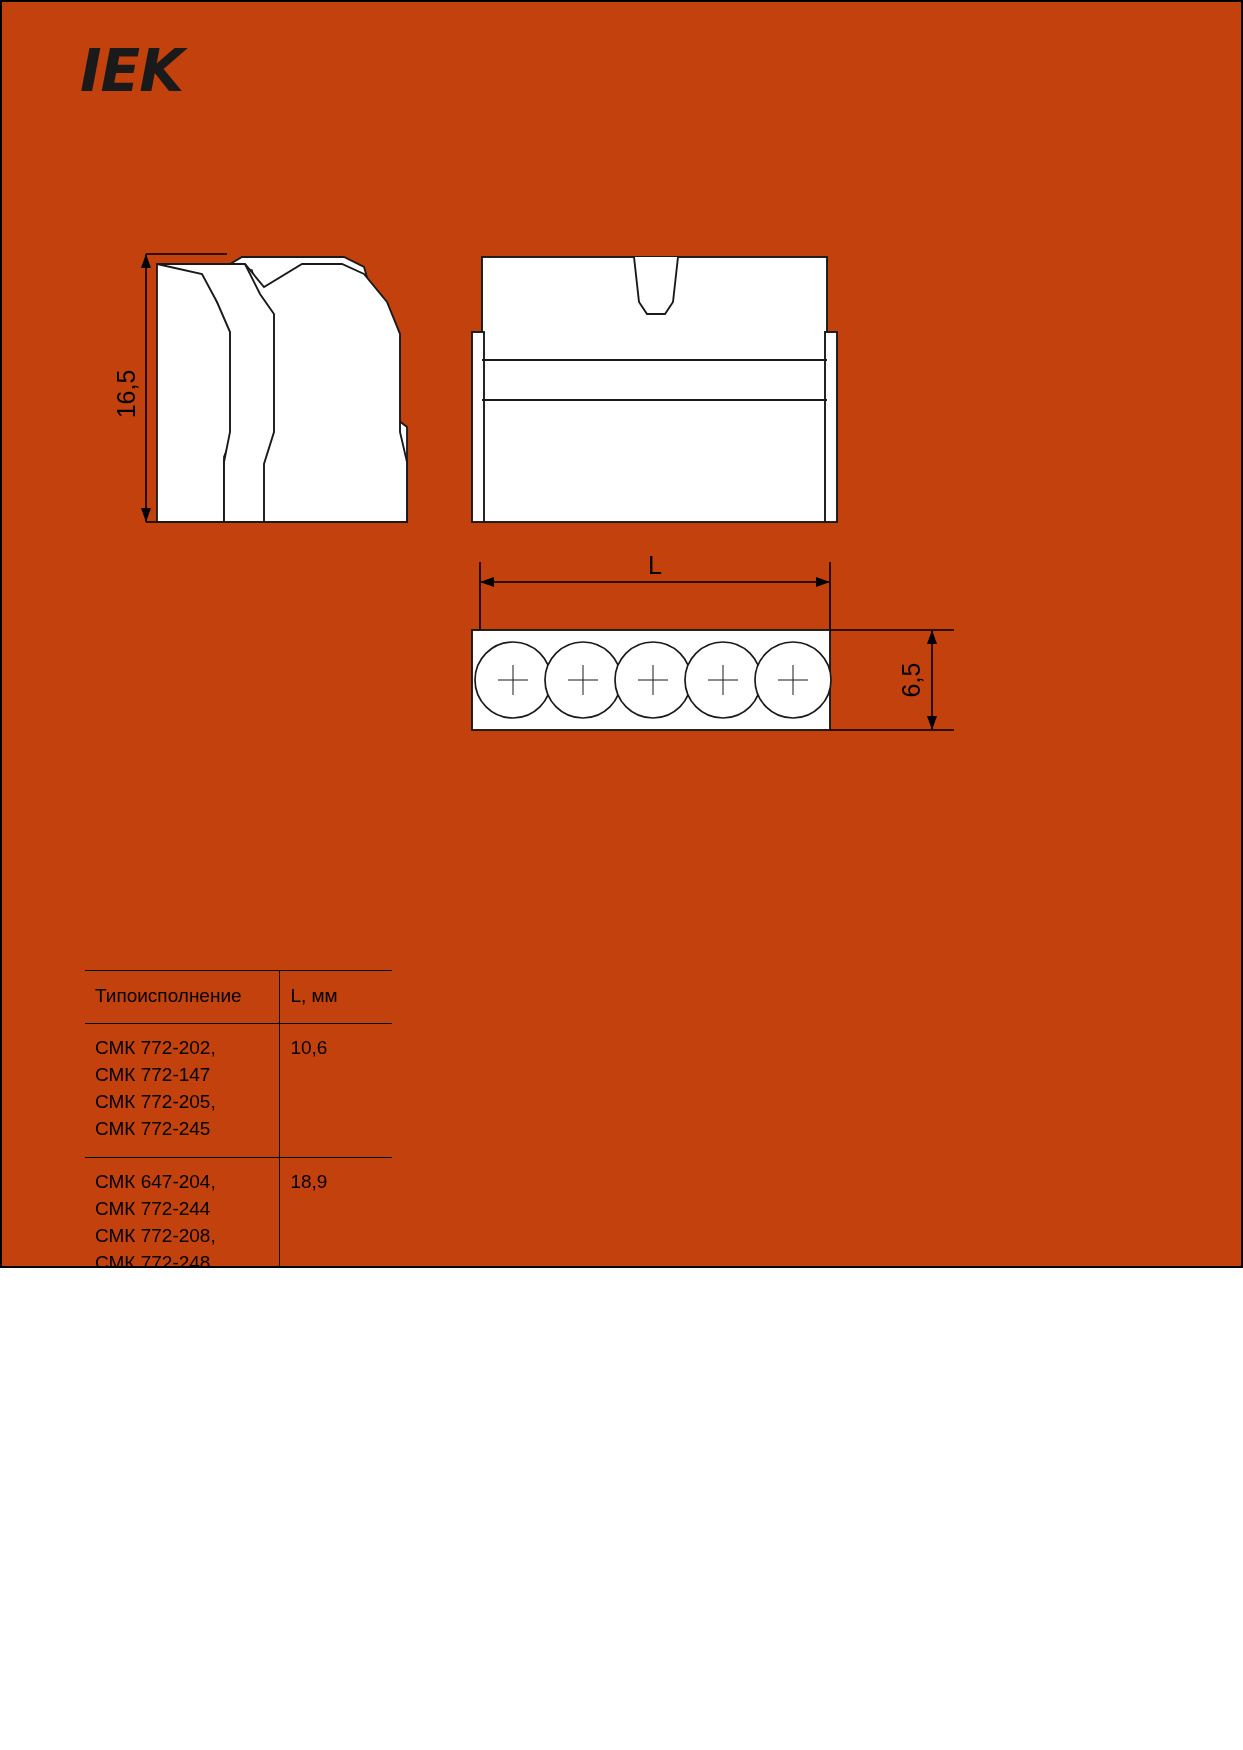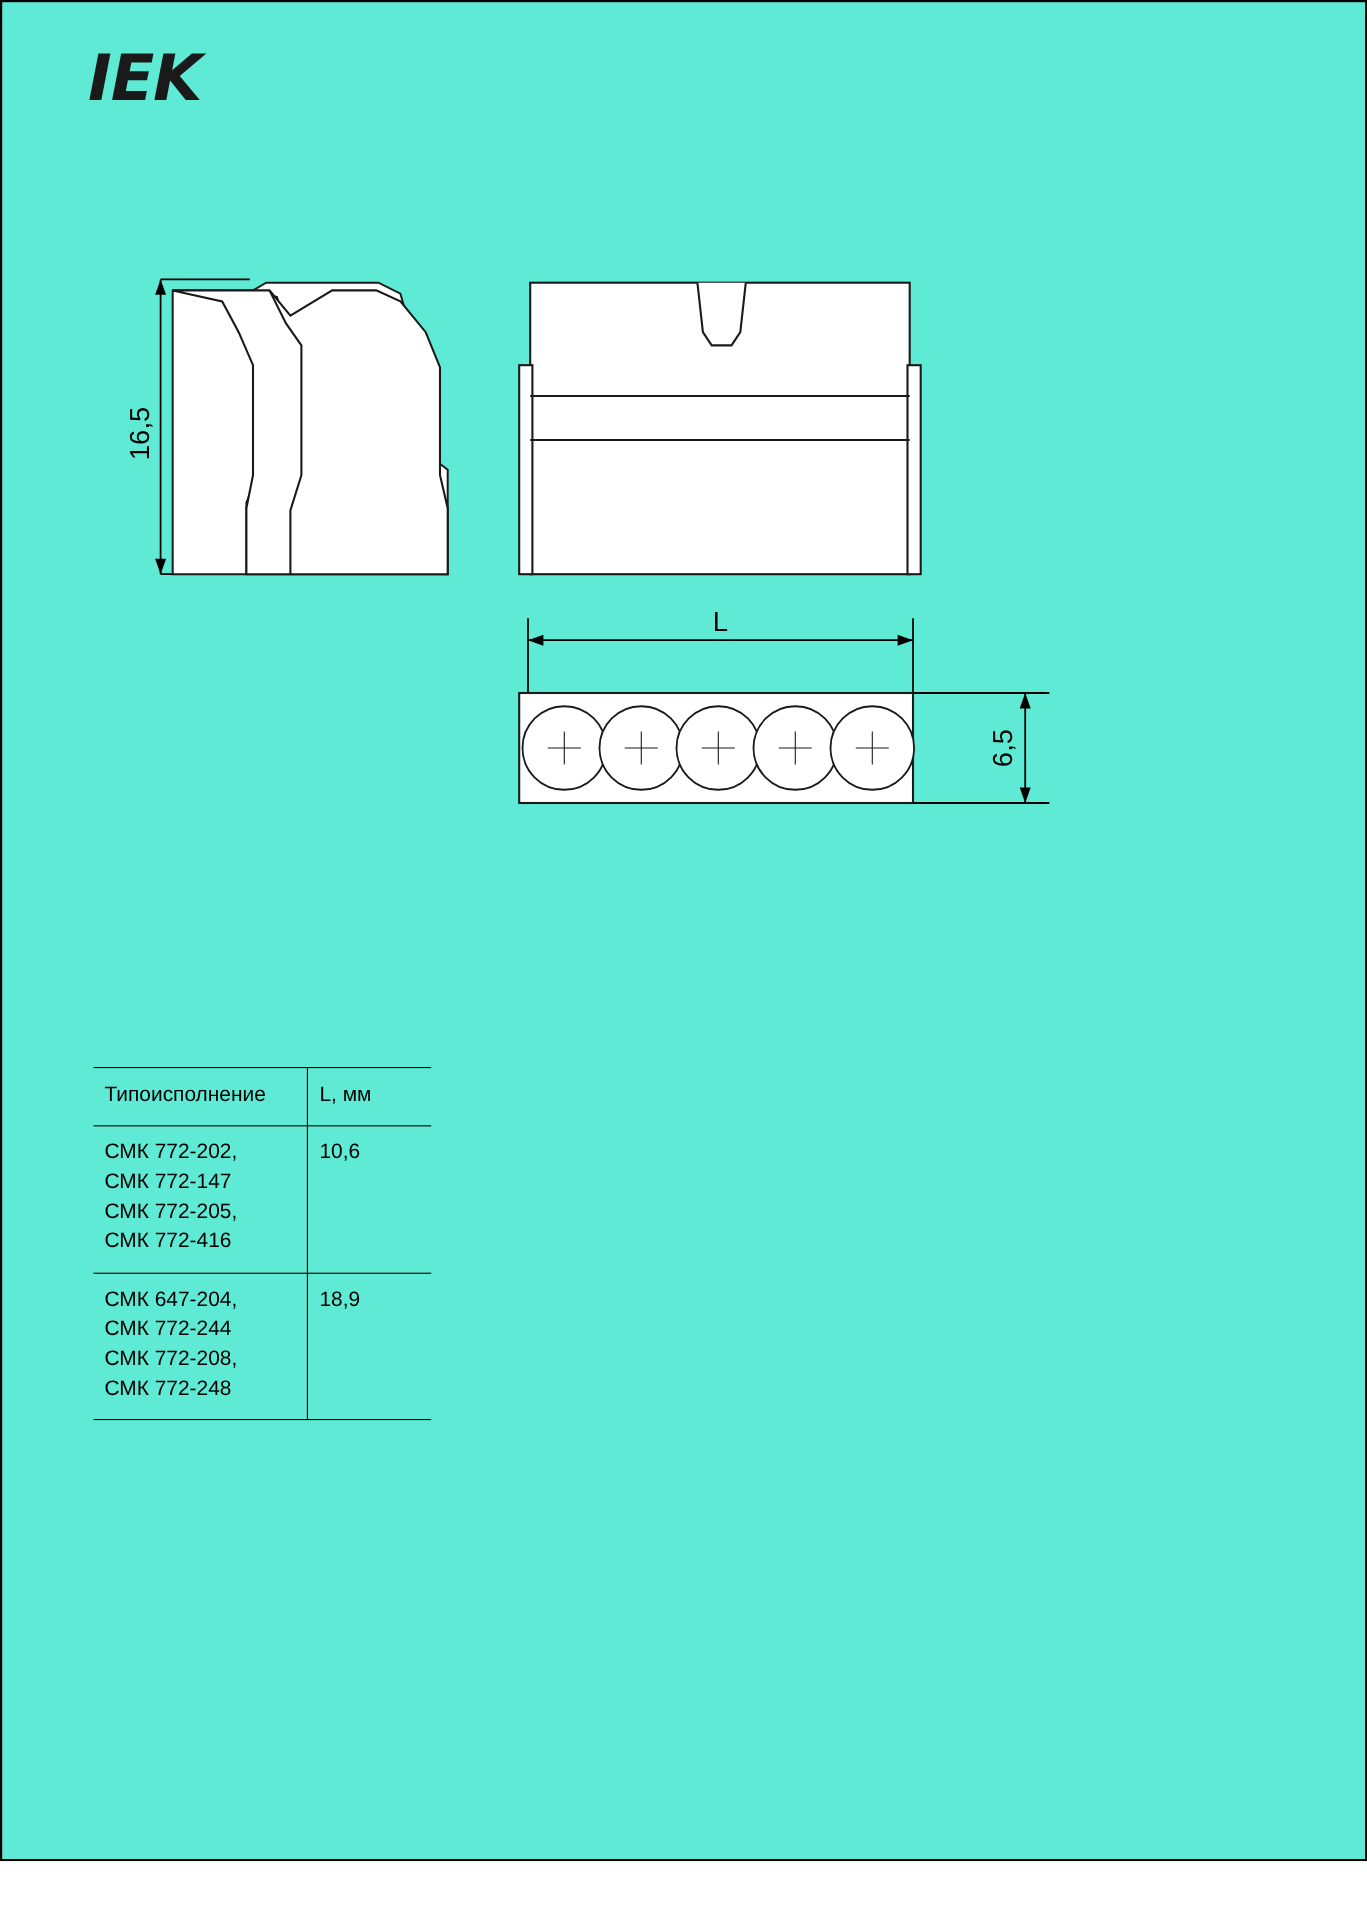--- a/index.html
+++ b/index.html
@@ -7,22 +7,22 @@
     padding: 0;
     background: #ffffff;
   }
   body {
     font-family: "Liberation Sans", sans-serif;
     color: #000000;
   }
   .page {
     position: relative;
     width: 1243px;
-    height: 1692px;
-    background: #5eead4;
+    height: 1268px;
+    background: #c2410c;
     border: 2px solid #000000;
     box-sizing: border-box;
     overflow: hidden;
   }
 
   
   .logo {
     position: absolute;
     left: 78px;
     top: 40px;
@@ -212,21 +212,21 @@
         <td class="col-type">Типоисполнение</td>
         <td class="col-len">L, мм</td>
       </tr>
     </thead>
     <tbody>
       <tr>
         <td class="col-type">
           <span class="type-line">СМК 772-202,</span>
           <span class="type-line">СМК 772-147</span>
           <span class="type-line">СМК 772-205,</span>
-          <span class="type-line">СМК 772-416</span>
+          <span class="type-line">СМК 772-245</span>
         </td>
         <td class="col-len">
           <span class="len-val">10,6</span>
         </td>
       </tr>
       <tr>
         <td class="col-type">
           <span class="type-line">СМК 647-204,</span>
           <span class="type-line">СМК 772-244</span>
           <span class="type-line">СМК 772-208,</span>

